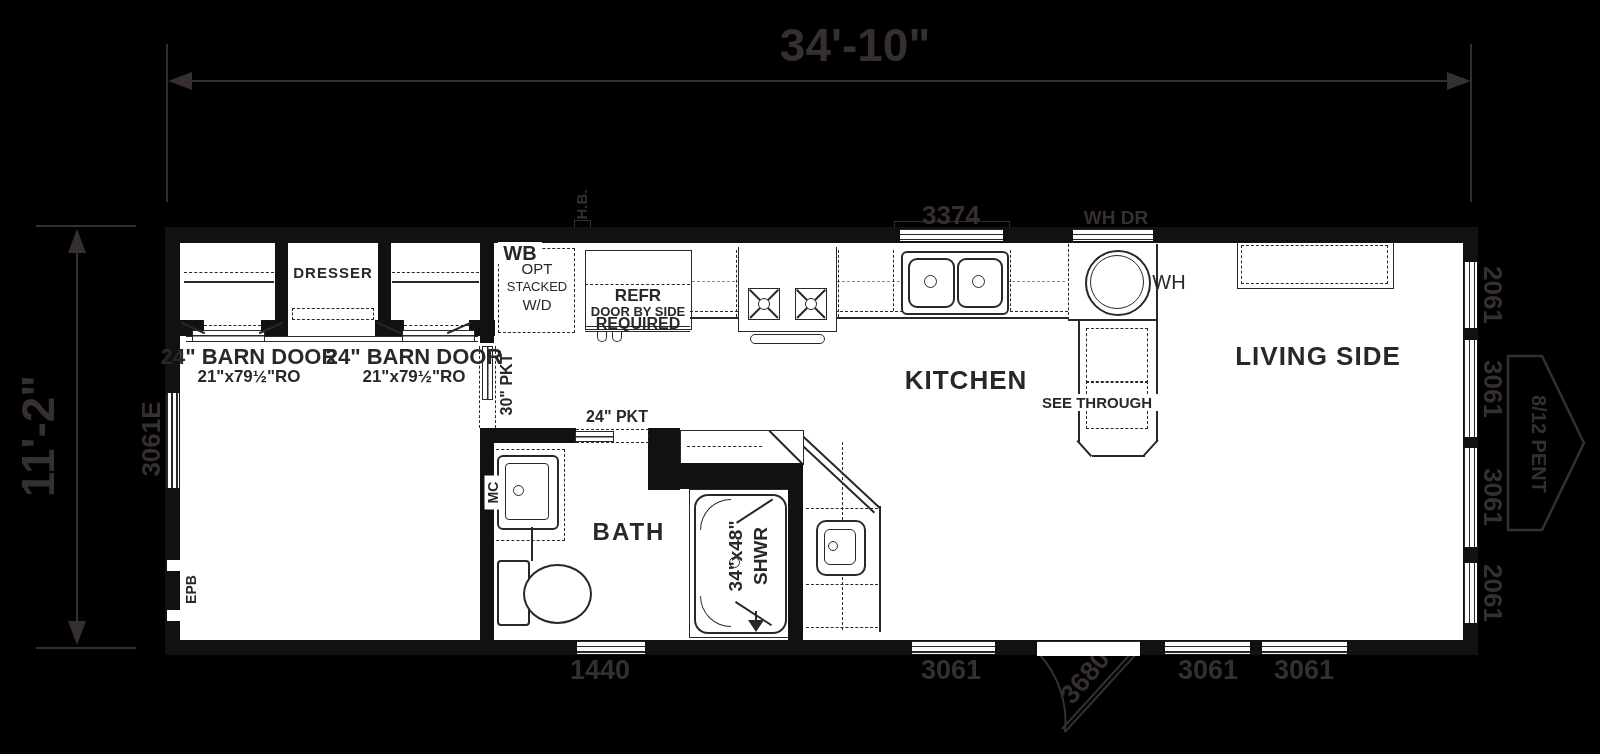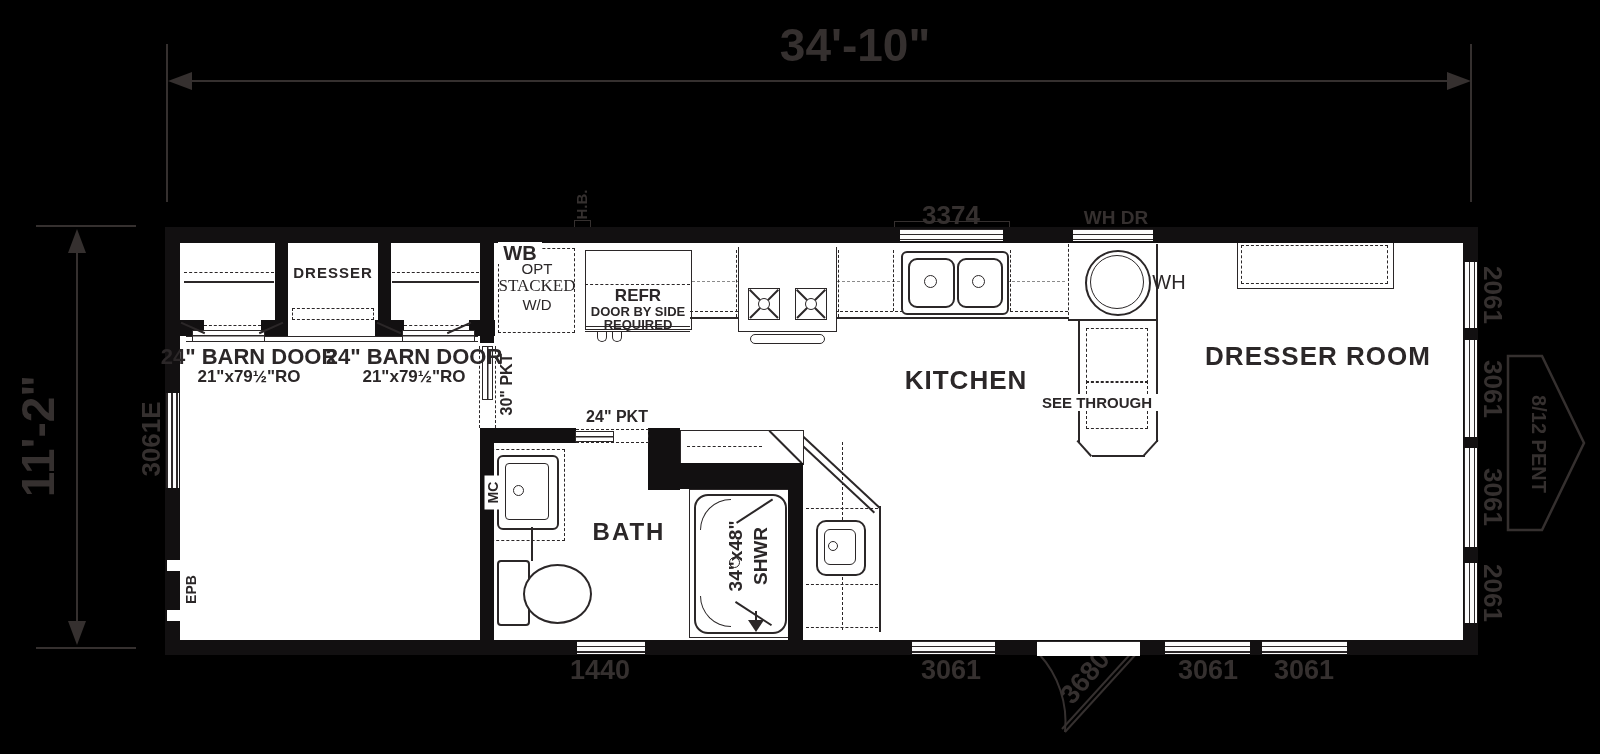--- a/index.html
+++ b/index.html
@@ -241,31 +241,31 @@
   <div class="lbl" style="left:283px;top:263px;width:100px;height:18px;font-size:15px;letter-spacing:1px;">DRESSER</div>
   <div class="lbl" style="left:149px;top:345px;width:200px;height:24px;font-size:22px;">24" BARN DOOR</div>
   <div class="lbl" style="left:164px;top:367px;width:170px;height:19px;font-size:17px;">21"x79½"RO</div>
   <div class="lbl" style="left:314px;top:345px;width:200px;height:24px;font-size:22px;">24" BARN DOOR</div>
   <div class="lbl" style="left:329px;top:367px;width:170px;height:19px;font-size:17px;">21"x79½"RO</div>
   <div class="lbl rotL" style="left:465px;top:376px;width:82px;height:17px;font-size:16px;">30" PKT</div>
   <div class="lbl rotL" style="left:168px;top:582px;width:44px;height:15px;font-size:14px;">EPB</div>
 
   <div class="lbl" style="left:498px;top:242px;width:44px;height:22px;font-size:20px;background:#fff;">WB</div>
   <div class="lbl" style="left:507px;top:260px;width:60px;height:16px;font-size:15px;font-weight:400;">OPT</div>
-  <div class="lbl" style="left:502px;top:278px;width:70px;height:16px;font-size:17px;font-weight:400;font-family:Liberation Serif, serif;">STACKED</div>
+  <div class="lbl" style="left:502px;top:278px;width:70px;height:16px;font-size:13px;font-weight:400;">STACKED</div>
   <div class="lbl" style="left:507px;top:296px;width:60px;height:16px;font-size:15px;font-weight:400;">W/D</div>
 
   <div class="lbl" style="left:588px;top:287px;width:100px;height:18px;font-size:17px;">REFR</div>
   <div class="lbl" style="left:588px;top:304px;width:100px;height:14px;font-size:13px;">DOOR BY SIDE</div>
-  <div class="lbl" style="left:588px;top:317px;width:100px;height:14px;font-size:13px;">REQUIRED</div>
+  <div class="lbl" style="left:588px;top:317px;width:100px;height:14px;font-size:16px;">REQUIRED</div>
 
   <div class="lbl" style="left:866px;top:365px;width:200px;height:30px;font-size:26px;letter-spacing:1px;">KITCHEN</div>
   <div class="lbl" style="left:1139px;top:271px;width:60px;height:22px;font-size:20px;font-weight:400;">WH</div>
   <div class="lbl" style="left:1032px;top:394px;width:130px;height:17px;font-size:15px;background:#fff;">SEE THROUGH</div>
-  <div class="lbl" style="left:1218px;top:342px;width:200px;height:29px;font-size:26px;letter-spacing:1px;">DRESSER ROOM</div>
+  <div class="lbl" style="left:1218px;top:342px;width:200px;height:29px;font-size:26px;letter-spacing:1px;">LIVING SIDE</div>
 
   <div class="lbl" style="left:554px;top:518px;width:150px;height:27px;font-size:24px;letter-spacing:2px;">BATH</div>
   <div class="lbl" style="left:576px;top:408px;width:82px;height:17px;font-size:16px;">24" PKT</div>
   <div class="lbl rotL" style="left:475px;top:485px;width:34px;height:15px;font-size:14px;background:#fff;">MC</div>
   <div class="lbl rotL" style="left:688px;top:546px;width:95px;height:20px;font-size:19px;">34"x48"</div>
   <div class="lbl rotL" style="left:726px;top:546px;width:70px;height:20px;font-size:19px;">SHWR</div>
 
 </div>
 
 </body></html>

